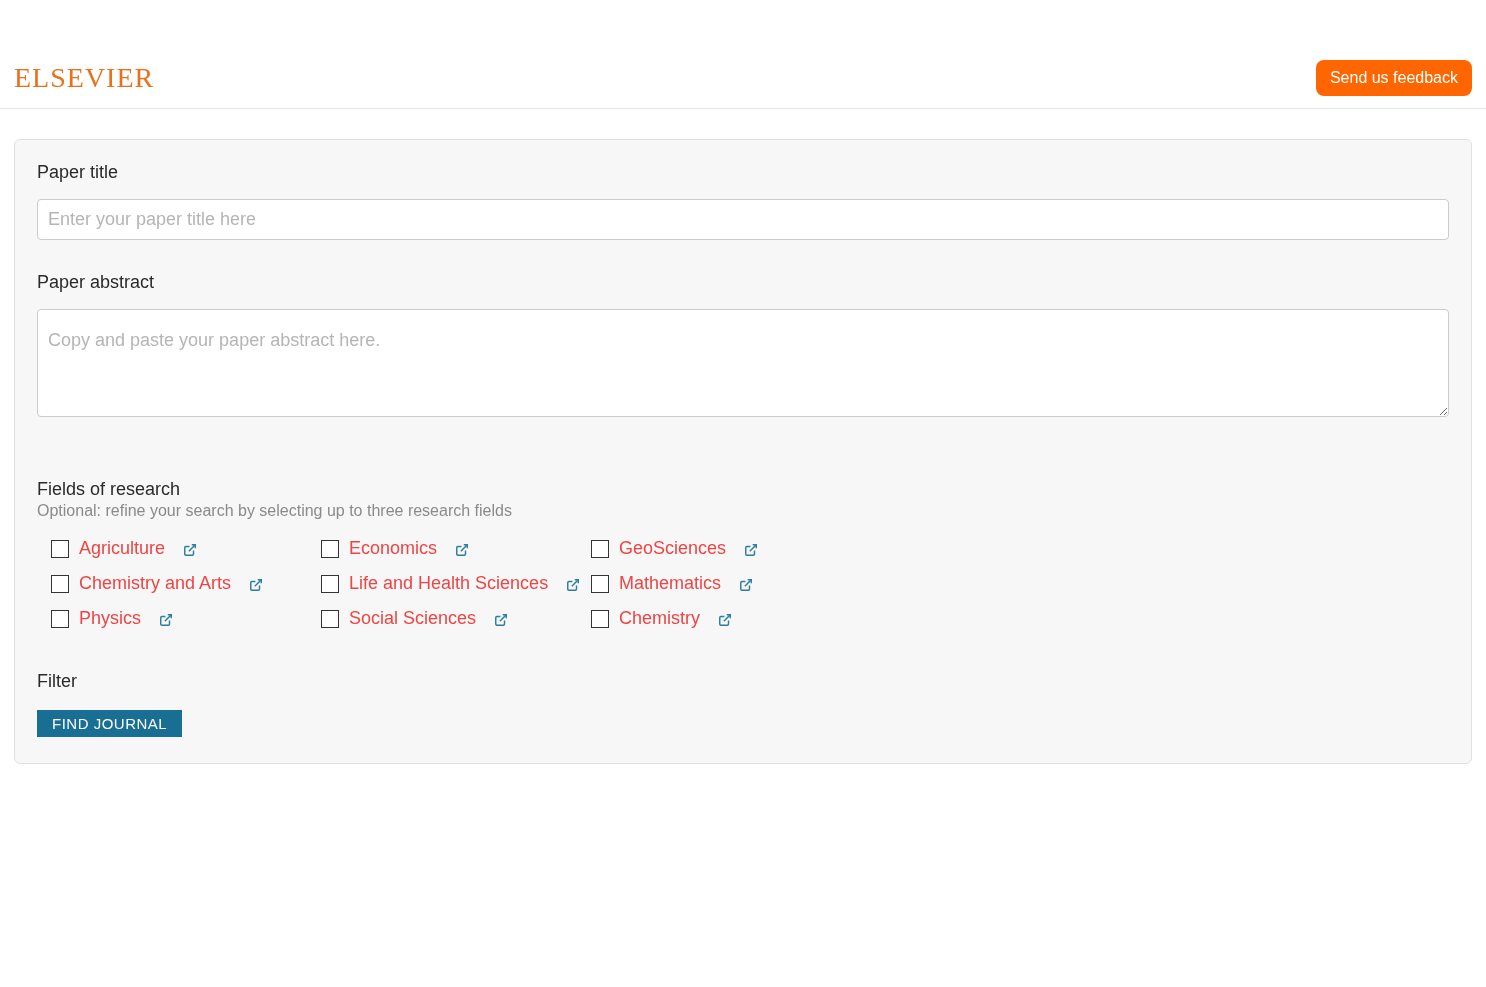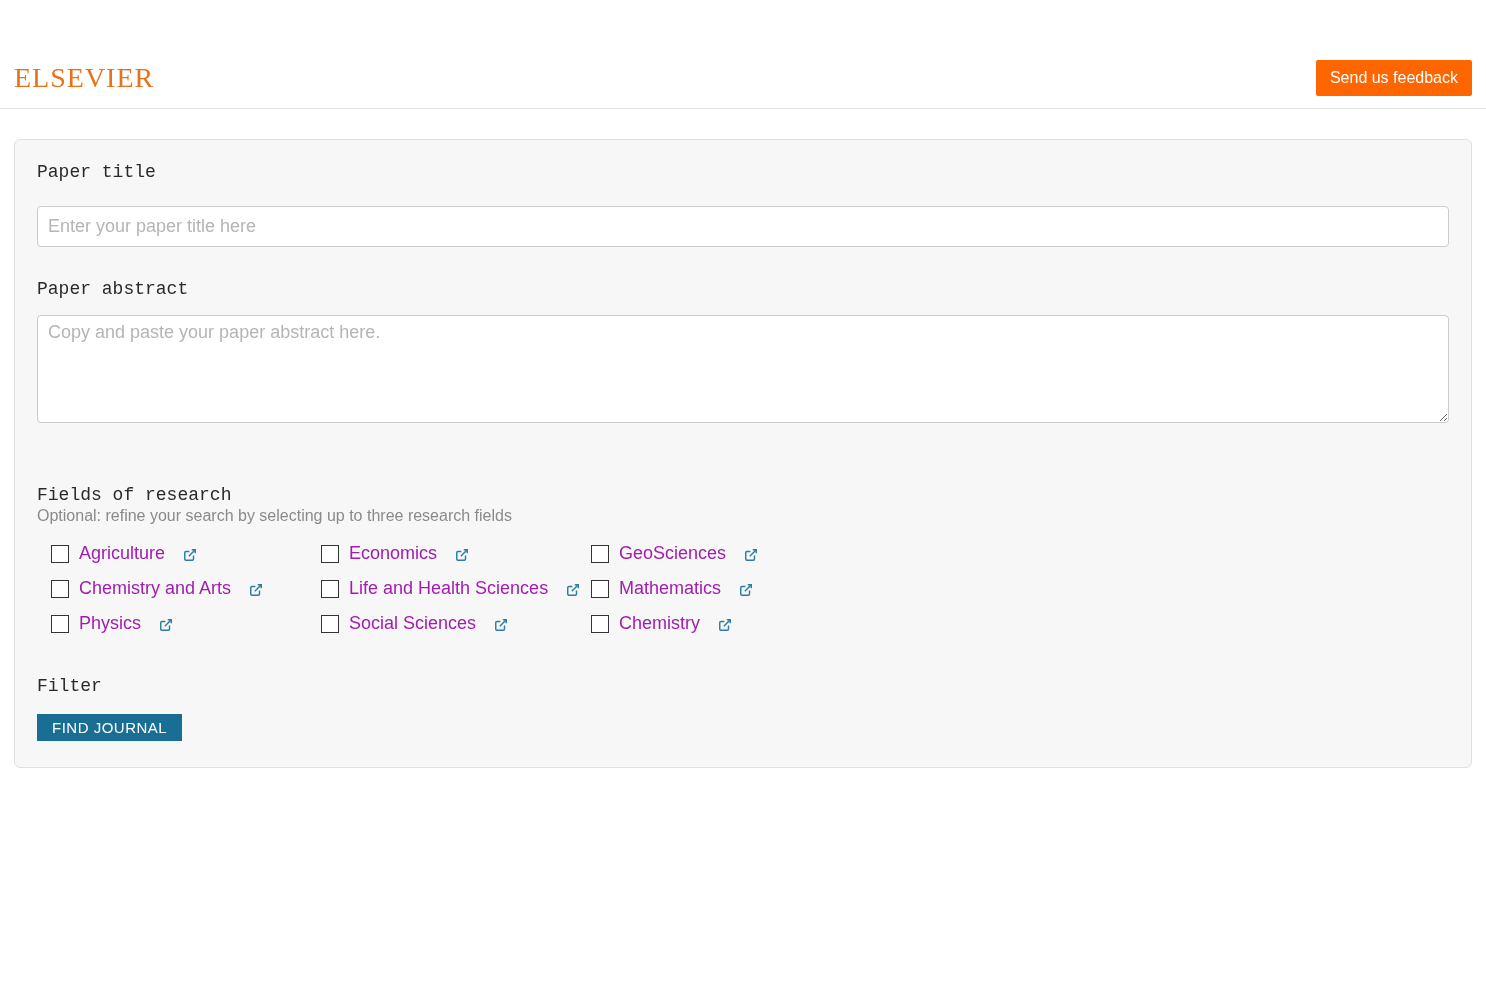--- a/index.html
+++ b/index.html
@@ -27,54 +27,52 @@
   color: #e9711c;
   font-weight: 400;
 }
 .feedback-btn {
   background: #ff6600;
   color: #ffffff;
   border: none;
   padding: 9px 14px;
   font-size: 16px;
   cursor: pointer;
-  border-radius: 2px;
+  border-radius: 8px;
 }
 .main-panel {
   margin: 30px 14px 14px 14px;
   background: #f7f7f7;
   border: 1px solid #e0e0e0;
   border-radius: 6px;
   padding: 22px 22px 26px 22px;
 }
 .field-label {
   font-size: 18px;
   color: #2a2a2a;
   margin-bottom: 16px;
-  font-family: Liberation Mono, monospace;
 }
 .text-input {
   width: 100%;
   font-size: 18px;
   padding: 9px 10px;
   border: 1px solid #cccccc;
   border-radius: 4px;
   background: #ffffff;
   color: #333;
   margin-bottom: 32px;
   font-family: inherit;
-  margin-top: 8px;
 }
 .text-input::placeholder {
   color: #b5b5b5;
 }
 .textarea-input {
   width: 100%;
   font-size: 18px;
-  padding: 6px 10px;
+  padding: 20px 10px;
   border: 1px solid #cccccc;
   border-radius: 4px;
   background: #ffffff;
   color: #333;
   resize: both;
   height: 108px;
   margin-bottom: 58px;
   font-family: inherit;
 }
 .textarea-input::placeholder {
@@ -102,21 +100,21 @@
 .checkbox {
   width: 18px;
   height: 18px;
   border: 1.5px solid #333333;
   background: #ffffff;
   cursor: pointer;
   flex-shrink: 0;
 }
 .check-label {
   font-size: 18px;
-  color: #a21caf;
+  color: #ef4444;
   cursor: pointer;
 }
 .ext-icon {
   width: 14px;
   height: 14px;
   display: inline-block;
   margin-left: 8px;
   position: relative;
   top: 1px;
 }

